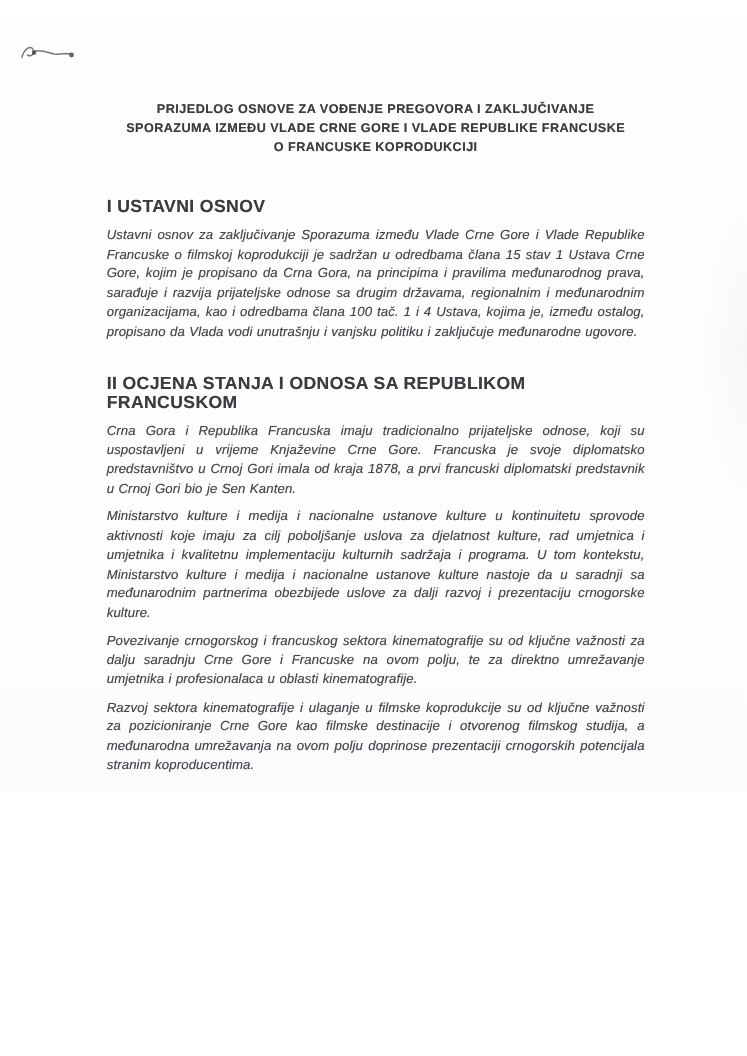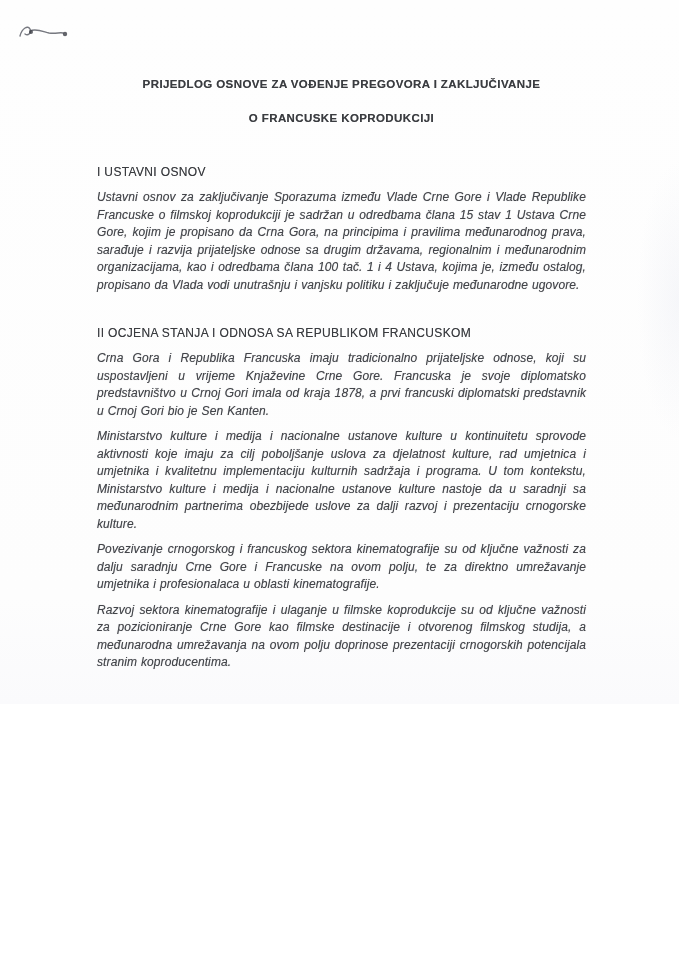--- a/index.html
+++ b/index.html
@@ -4,21 +4,21 @@
 <style>
   html, body {
     margin: 0;
     padding: 0;
     background: #ffffff;
   }
   .page {
     position: relative;
     width: 679px;
     height: 704px;
-    margin: 0 auto;
+    margin: 16px auto;
     background:
       radial-gradient(ellipse 80px 120px at 0px 940px, rgba(190,198,225,0.45), rgba(190,198,225,0) 70%),
       radial-gradient(ellipse 70px 130px at 679px 930px, rgba(195,202,228,0.40), rgba(195,202,228,0) 70%),
       radial-gradient(ellipse 60px 200px at 679px 300px, rgba(210,214,230,0.18), rgba(210,214,230,0) 70%),
       linear-gradient(180deg, #fefefe 0%, #fdfdfd 85%, #fafafc 100%);
     overflow: hidden;
     font-family: "Liberation Sans", "DejaVu Sans", sans-serif;
     color: #3d3f42;
   }
   .content {
@@ -35,22 +35,22 @@
     font-weight: bold;
     line-height: 17px;
     letter-spacing: 0.4px;
     color: #3a3c40;
     text-shadow: 0 0 0.6px rgba(40,42,46,0.55);
   }
   .section-heading {
     margin: 0;
     margin-top: 31px;
     margin-bottom: 8px;
-    font-size: 12px;
-    font-weight: normal;
+    font-size: 16px;
+    font-weight: bold;
     letter-spacing: 0.35px;
     line-height: 17px;
     color: #3a3c40;
     text-shadow: 0 0 0.6px rgba(40,42,46,0.55);
   }
   .section-heading.first {
     margin-top: 37px;
   }
   .para {
     margin: 0;
@@ -84,21 +84,21 @@
   <svg class="pen-mark" viewBox="0 0 80 30" xmlns="http://www.w3.org/2000/svg">
     <path d="M4,18 C6,10 12,7 14,11 C16,15 12,18 9,16 M14,13 C20,10 28,14 33,15 C40,16 44,14 47,15" fill="none" stroke="#4a4c55" stroke-width="1.4" stroke-linecap="round" opacity="0.75"></path>
     <circle cx="15" cy="14" r="2" fill="#3c3e46" opacity="0.8"></circle>
     <circle cx="49" cy="16" r="2.2" fill="#3c3e46" opacity="0.8"></circle>
   </svg>
 
   <div class="content">
 
     <h1 class="doc-title">
       <span>PRIJEDLOG OSNOVE ZA VOĐENJE PREGOVORA I ZAKLJUČIVANJE</span><br>
-      <br>
+      <span>SPORAZUMA IZMEĐU VLADE CRNE GORE I VLADE REPUBLIKE FRANCUSKE</span><br>
       <span>O FRANCUSKE KOPRODUKCIJI</span>
     </h1>
 
     <div class="section">
       <h2 class="section-heading first">I USTAVNI OSNOV</h2>
       <p class="para">Ustavni osnov za zaključivanje Sporazuma između Vlade Crne Gore i Vlade Republike Francuske o filmskoj koprodukciji je sadržan u odredbama člana 15 stav 1 Ustava Crne Gore, kojim je propisano da Crna Gora, na principima i pravilima međunarodnog prava, sarađuje i razvija prijateljske odnose sa drugim državama, regionalnim i međunarodnim organizacijama, kao i odredbama člana 100 tač. 1 i 4 Ustava, kojima je, između ostalog, propisano da Vlada vodi unutrašnju i vanjsku politiku i zaključuje međunarodne ugovore.</p>
     </div>
 
     <div class="section">
       <h2 class="section-heading">II OCJENA STANJA I ODNOSA SA REPUBLIKOM FRANCUSKOM</h2>

